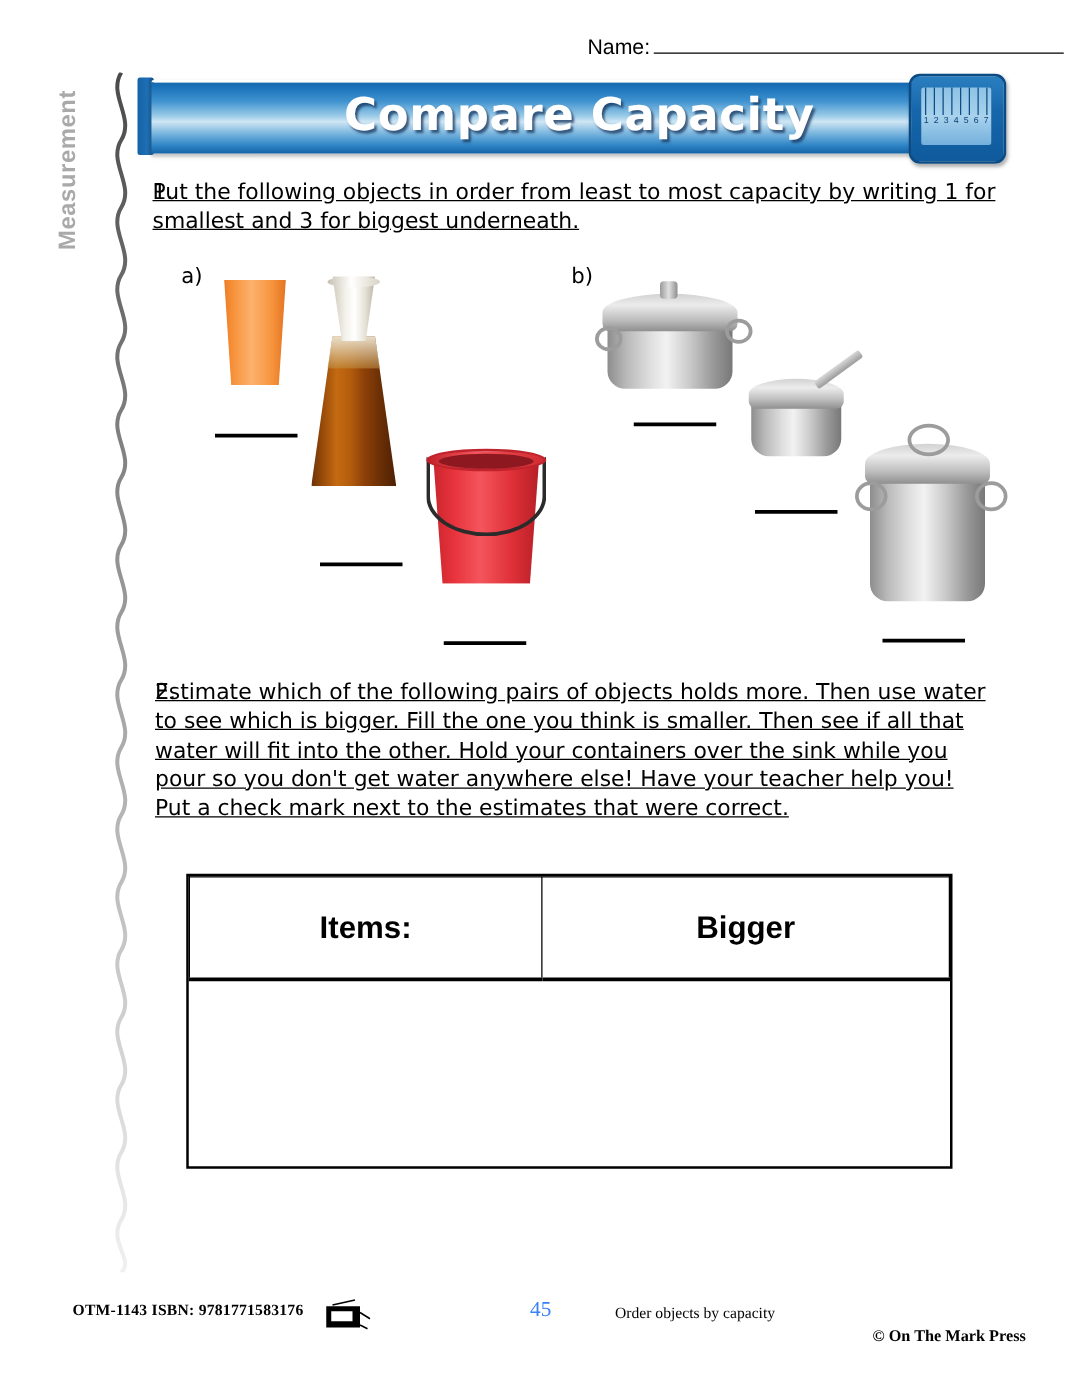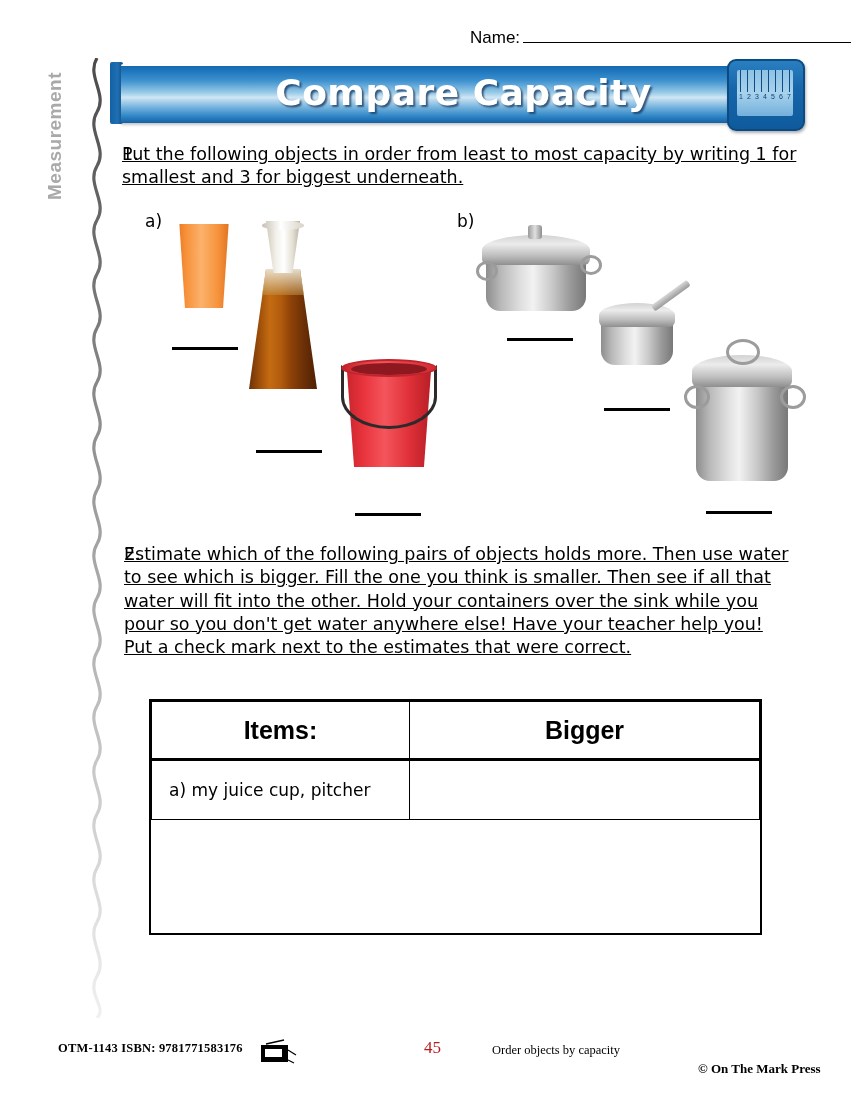--- a/index.html
+++ b/index.html
@@ -308,21 +308,21 @@
   .tbl {
     position: absolute;
     left: 151px;
     top: 701px;
     width: 609px;
     border-collapse: collapse;
     table-layout: fixed;
   }
   .tbl td {
     border: 1.6px solid #000;
-    padding: 0;
+    padding: 12px;
     vertical-align: middle;
   }
   .tbl .col-items { width: 257px; }
   .tbl tr.head td {
     height: 56px;
     border-bottom-width: 3.4px;
     text-align: center;
     font-family: "Liberation Sans", sans-serif;
     font-weight: bold;
     font-size: 25px;
@@ -359,21 +359,21 @@
     position: absolute; left: 58px; top: 3px;
     font-size: 12.5px; font-weight: bold; color: #000;
     letter-spacing: 0.2px;
   }
   .f-icon {
     position: absolute; left: 258px; top: 0px;
     width: 40px; height: 26px;
   }
   .f-page {
     position: absolute; left: 424px; top: 0px;
-    font-size: 17px; color: #b91c1c;
+    font-size: 17px; color: #3b82f6;
   }
   .f-mid {
     position: absolute; left: 492px; top: 5px;
     font-size: 12.5px; color: #000;
   }
   .f-right {
     position: absolute; left: 698px; top: 3px;
     font-size: 13px; font-weight: bold; color: #000; margin-top: 20px;
   }
 </style>
@@ -493,24 +493,20 @@
     <span class="q-num">2.</span>
     <span class="q-text">Estimate which of the following pairs of objects holds more. Then use water to see which is bigger. Fill the one you think is smaller. Then see if all that water will fit into the other. Hold your containers over the sink while you pour so you don't get water anywhere else! Have your teacher help you! Put a check mark next to the estimates that were correct.</span>
   </div>
 
   <table class="tbl">
     <tbody>
         <tr class="head">
       <td class="col-items">Items:</td>
       <td>Bigger</td>
     </tr>
-    <tr class="body">
-      <td class="col-items">a) my juice cup, pitcher</td>
-      <td></td>
-    </tr>
   </tbody>
     </table>
   <div class="tbl-outer"></div>
 
 
   <div class="footer">
     <div class="f-left">OTM-1143  ISBN: 9781771583176</div>
     <svg class="f-icon" viewBox="0 0 40 26">
       <path d="M3 7 L30 7 L30 24 L3 24 Z" fill="#000"></path>
       <rect x="7" y="11" width="17" height="8" fill="#fff"></rect>

